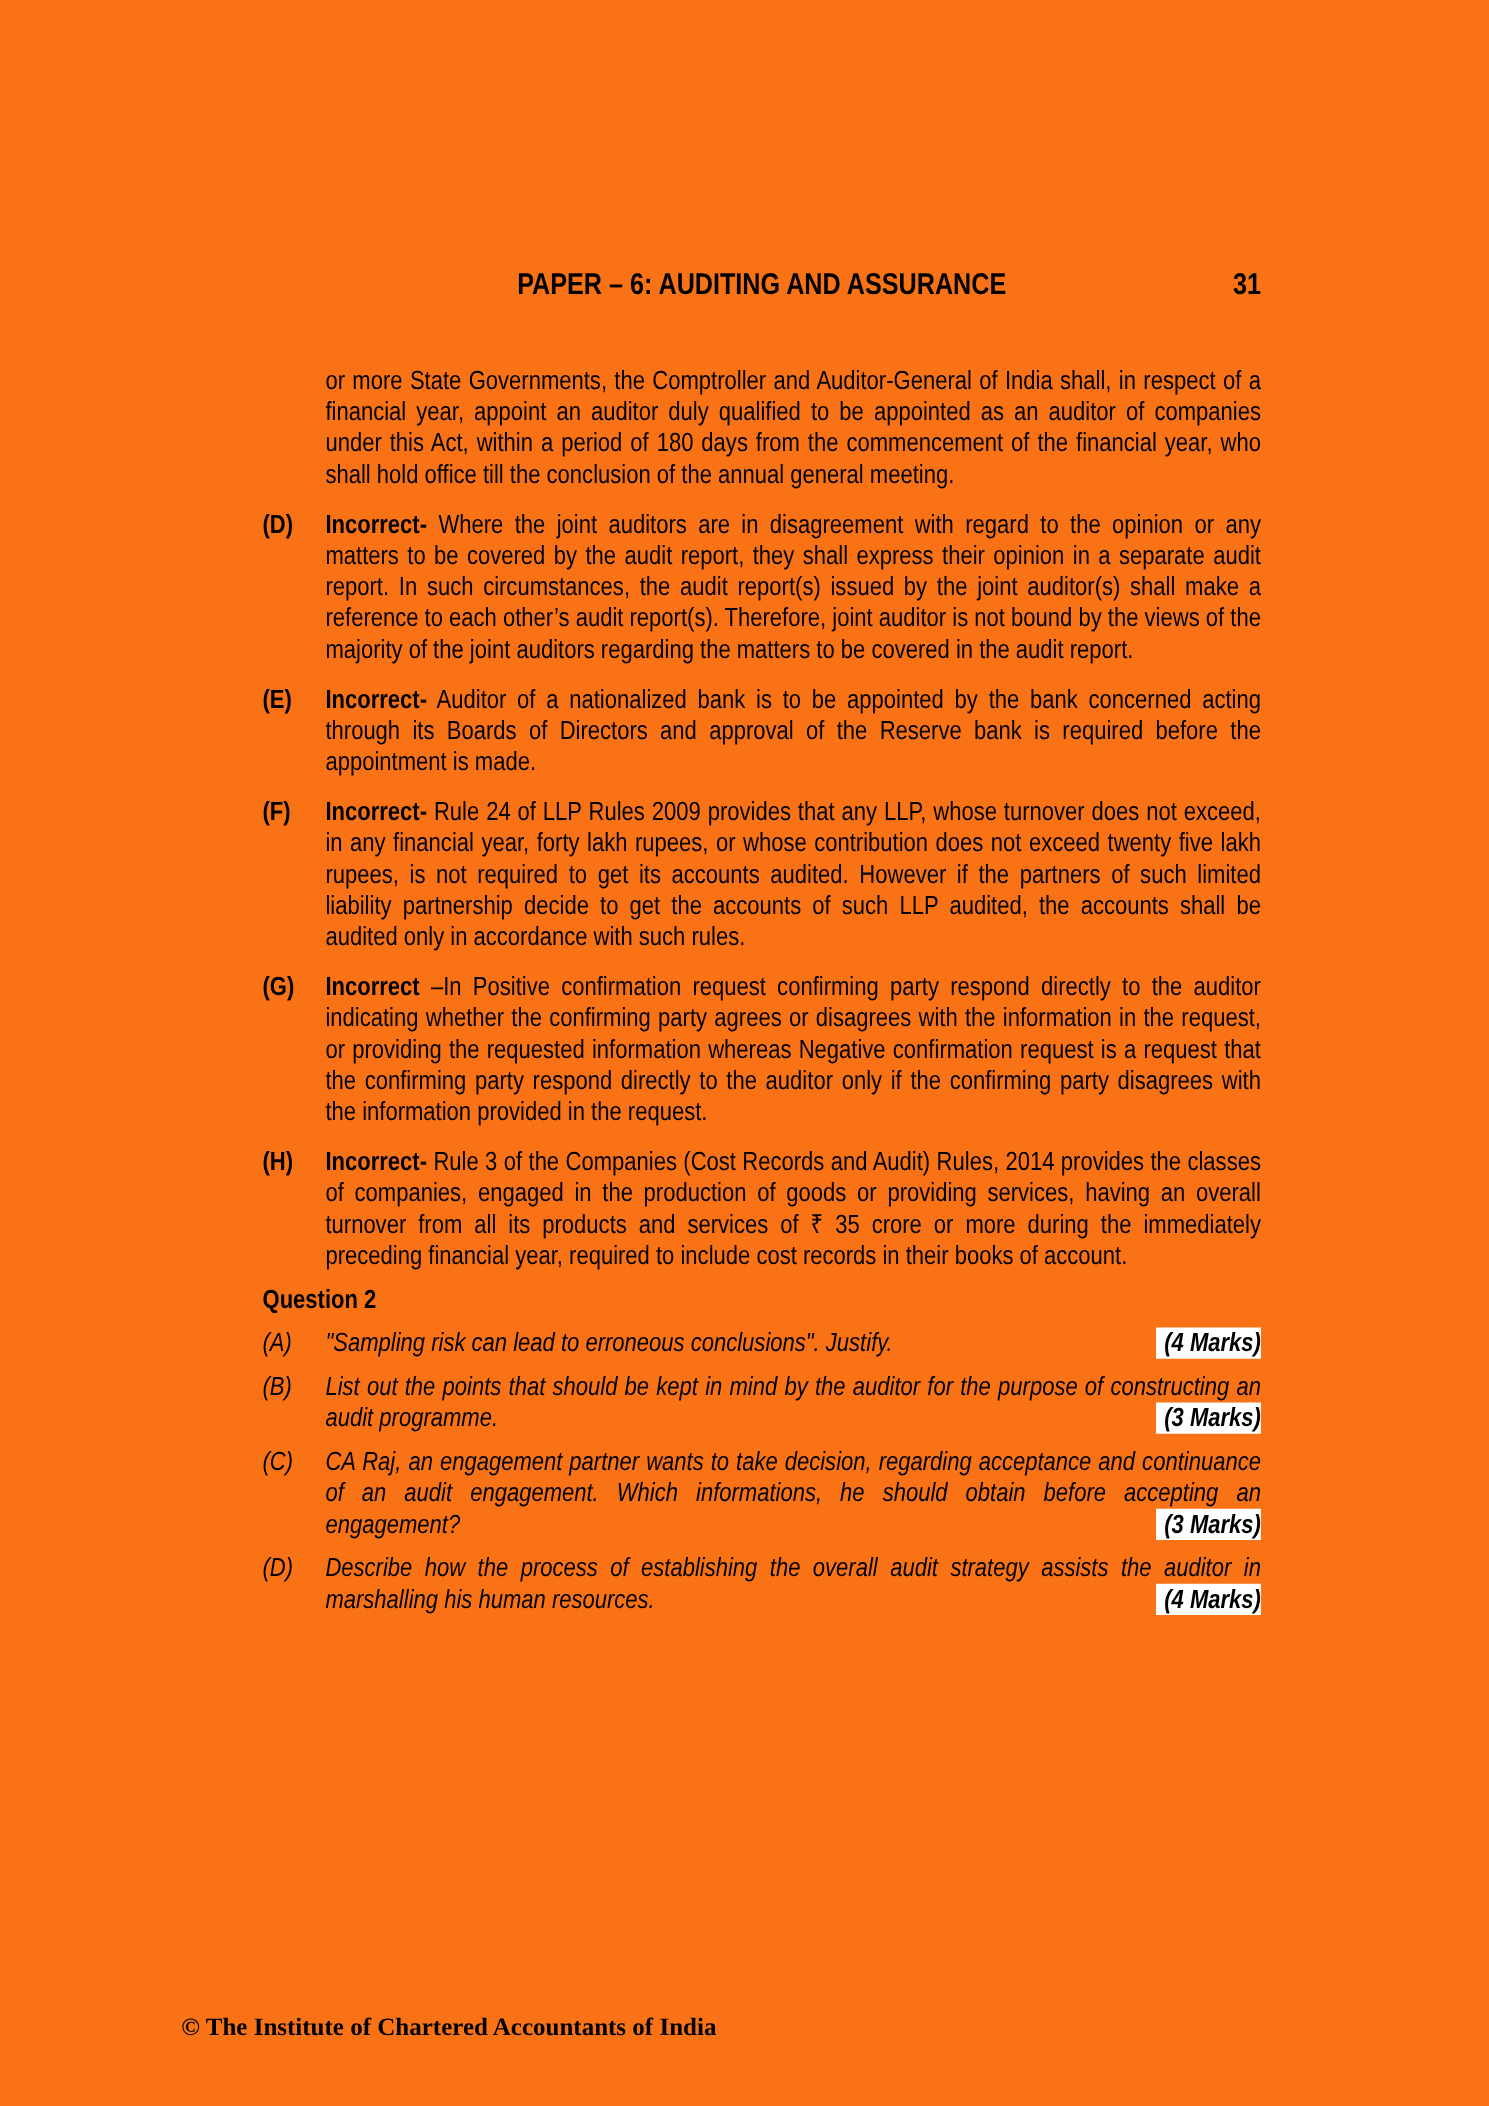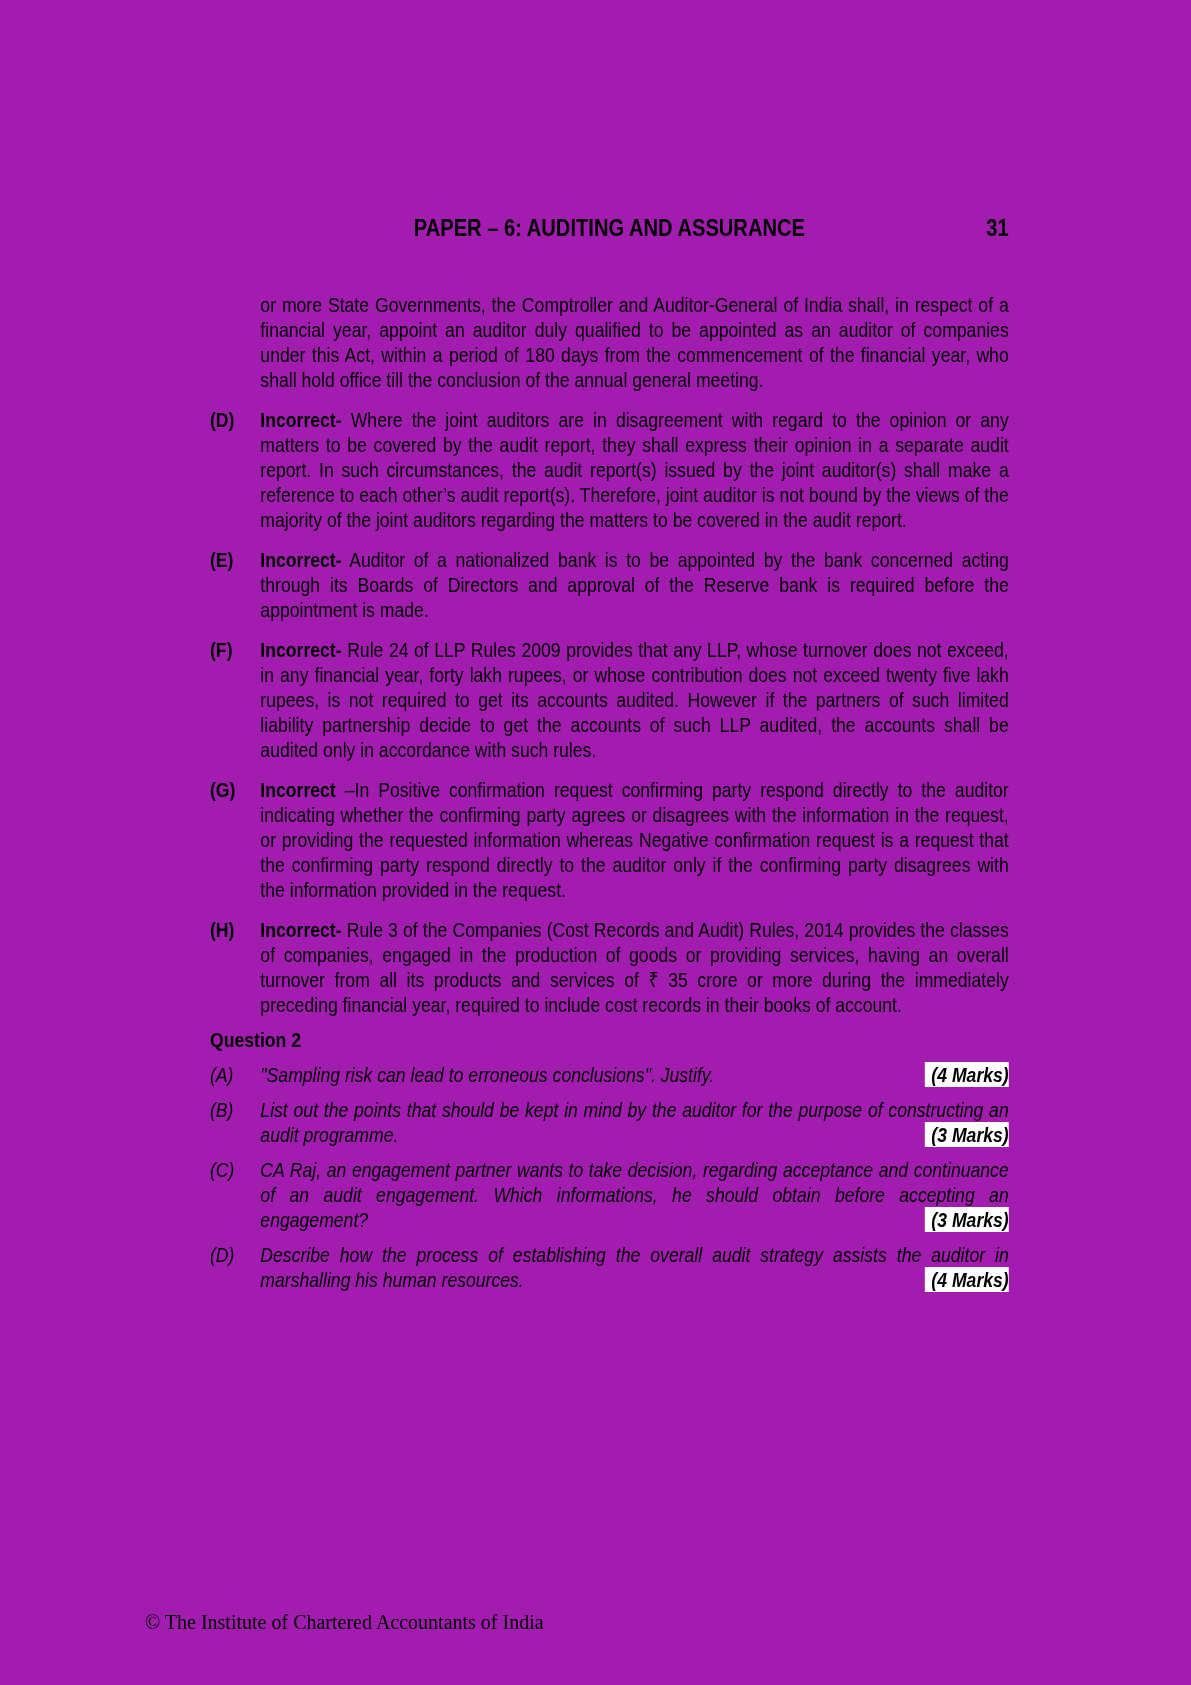--- a/index.html
+++ b/index.html
@@ -1,20 +1,20 @@
 <!DOCTYPE html>
 <html><head>
 <meta charset="utf-8">
 <style>
   html, body { margin: 0; padding: 0; background: #ffffff; }
   .page {
     position: relative;
     width: 1191px;
     height: 1685px;
-    background: #a21caf;
+    background: #f97316;
     color: #000000;
     font-family: "Liberation Sans", sans-serif;
     overflow: hidden;
   }
   
   .doc {
     position: absolute;
     left: 210px;
     top: 215px;
     width: 952px;
@@ -71,21 +71,21 @@
     font-weight: 700;
     font-style: italic;
     background: #ffffff;
     padding-left: 8px;
   }
   .footer {
     position: absolute;
     left: 145px;
     top: 1610px;
     font-family: "Liberation Serif", serif;
-    font-weight: 400;
+    font-weight: 700;
     font-size: 20px;
     line-height: 25px;
   }
 </style>
 </head>
 <body>
 
 <div class="page">
 
   <div class="doc">

